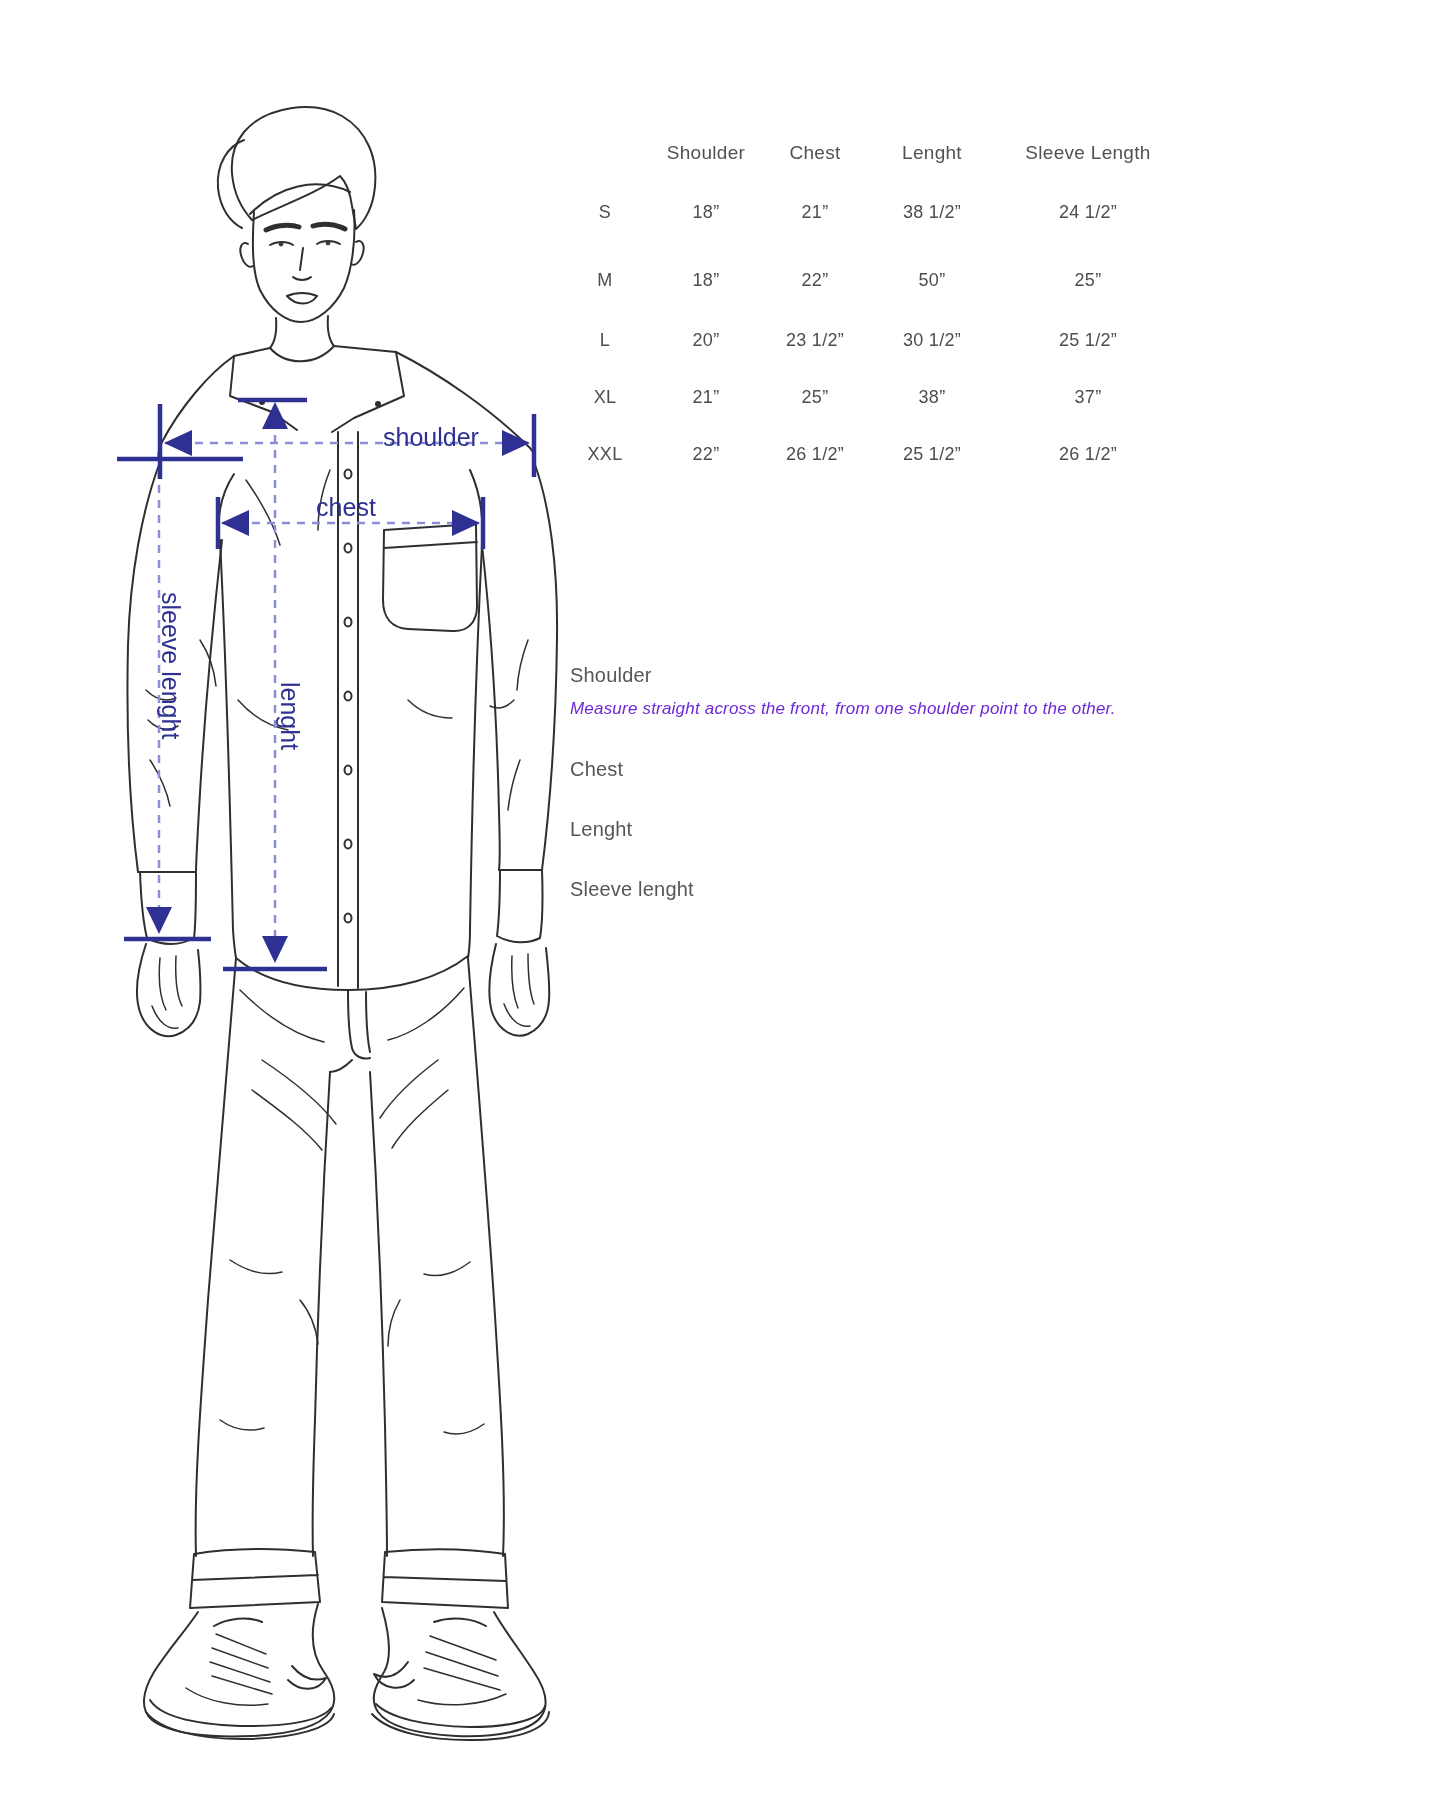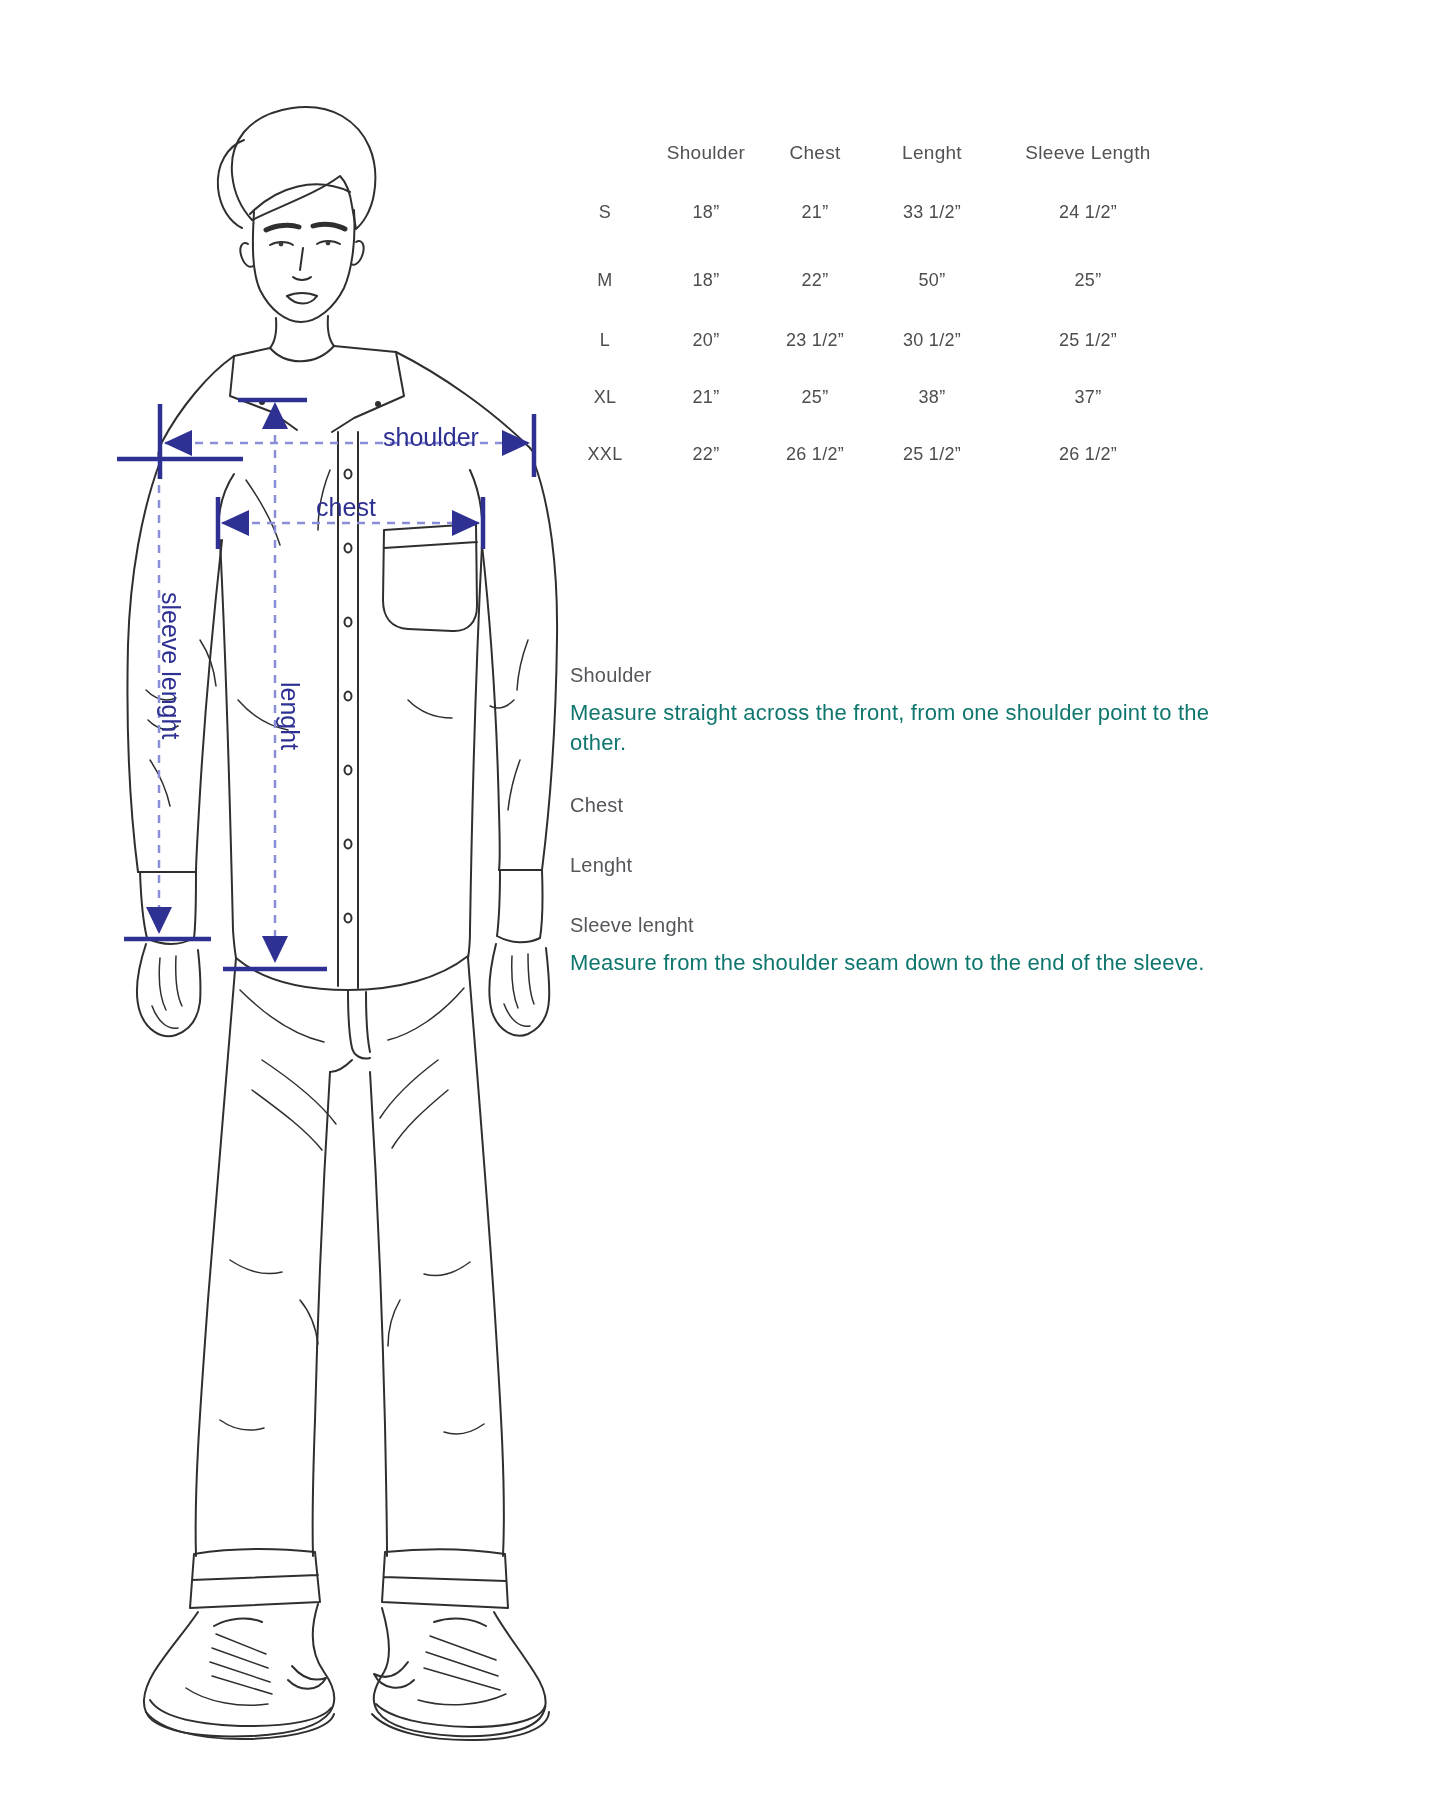--- a/index.html
+++ b/index.html
@@ -19,21 +19,21 @@
     align-items:center;
     color:#4c4d4f;
   }
   .size-table .cell{text-align:center;font-size:18px;letter-spacing:.3px;}
   .size-table .head{font-size:19px;color:#515255;}
   .size-table .sizecell{font-size:18px;color:#4c4d4f;}
 
   .guide{position:absolute;left:570px;top:664px;width:660px;}
   .guide-section{margin:0 0 37px 0;}
   .guide-title{font-size:20px;color:#55565a;font-weight:500;margin:0 0 11px 0;letter-spacing:.2px;}
-  .guide-desc{font-size:22px;color:#0f766e;margin:0;letter-spacing:.2px;line-height:1.35;}
+  .guide-desc{font-size:17px;color:#6d28d9;margin:0;letter-spacing:.2px;line-height:1.35;font-style:italic;}
 </style>
 </head>
 <body>
 
 <div class="page">
 
   <svg class="figure-svg" width="1445" height="1806" viewBox="0 0 1445 1806">
 
     <g fill="none" stroke-width="2" stroke-linecap="round" stroke-linejoin="round" stroke="#2f2f2f">
 
@@ -200,21 +200,21 @@
   <div class="size-table">
     <div class="cell head"></div>
     <div class="cell head">Shoulder</div>
     <div class="cell head">Chest</div>
     <div class="cell head">Lenght</div>
     <div class="cell head">Sleeve Length</div>
 
     <div class="cell sizecell">S</div>
     <div class="cell">18”</div>
     <div class="cell">21”</div>
-    <div class="cell">33 1/2”</div>
+    <div class="cell">38 1/2”</div>
     <div class="cell">24 1/2”</div>
 
     <div class="cell sizecell">M</div>
     <div class="cell">18”</div>
     <div class="cell">22”</div>
     <div class="cell">50”</div>
     <div class="cell">25”</div>
 
     <div class="cell sizecell">L</div>
     <div class="cell">20”</div>
@@ -241,17 +241,16 @@
       <p class="guide-desc">Measure straight across the front, from one shoulder point to the other.</p>
     </div>
     <div class="guide-section">
       <h3 class="guide-title">Chest</h3>
     </div>
     <div class="guide-section">
       <h3 class="guide-title">Lenght</h3>
     </div>
     <div class="guide-section">
       <h3 class="guide-title">Sleeve lenght</h3>
-      <p class="guide-desc">Measure from the shoulder seam down to the end of the sleeve.</p>
     </div>
   </div>
 
 </div>
 
 </body></html>

